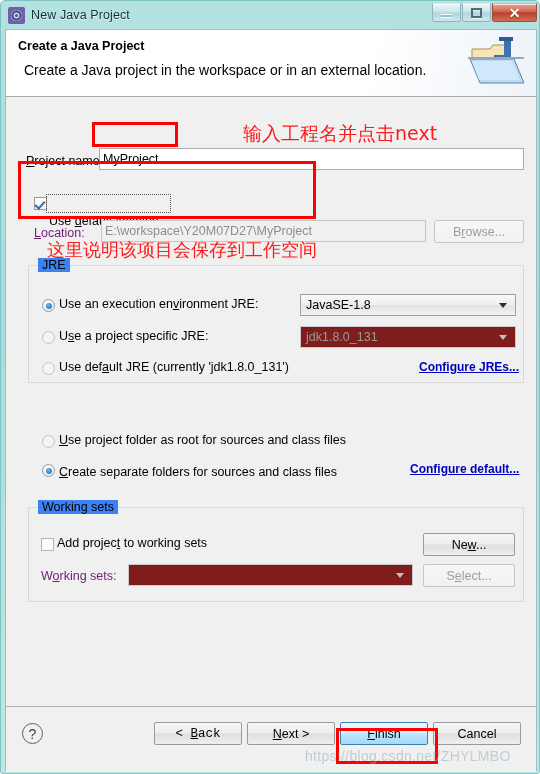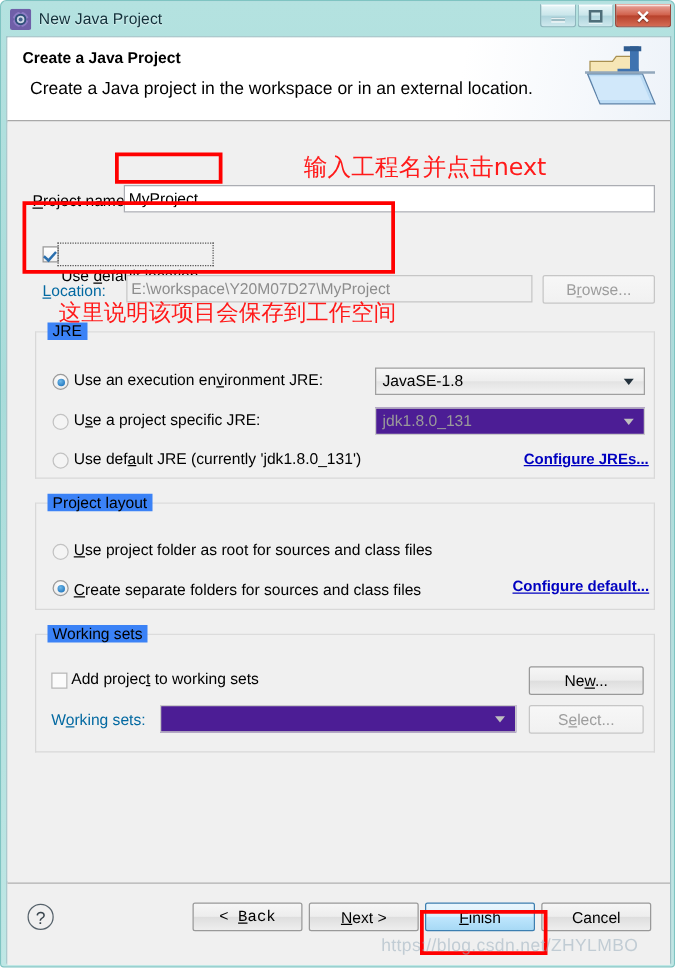--- a/index.html
+++ b/index.html
@@ -149,21 +149,21 @@
     height: 607px;
     background: #f0f0f0;
   }
 
   .label {
     position: absolute;
     font-size: 12.5px;
     color: #000;
     white-space: nowrap;
   }
-  .label.disabled { color: #0369a1; }
+  .label.disabled { color: #701a75; }
   .u { text-decoration: underline; }
 
   input.textfield {
     position: absolute;
     font-family: "Liberation Sans", sans-serif;
     font-size: 12.5px;
     color: #000;
     background: #ffffff;
     border: 1px solid #abadb3;
     box-sizing: border-box;
@@ -260,21 +260,21 @@
     overflow: hidden;
   }
   .combo .arrow {
     width: 0; height: 0;
     margin-right: 8px;
     border-left: 4.5px solid transparent;
     border-right: 4.5px solid transparent;
     border-top: 5px solid #23313c;
   }
   .combo.disabled {
-    background: #4c1d95;
+    background: #7f1d1d;
     border-color: #c9c9c9;
   }
   .combo.disabled .combo-text { color: #9a9a9a; }
   .combo.disabled .arrow { border-top-color: #bfbfbf; }
 
   
   .btn {
     position: absolute;
     height: 23px;
     border: 1px solid #999;
@@ -444,23 +444,20 @@
       <div class="label" style="left:53px; top:231px;">U<span class="u">s</span>e a project specific JRE:</div>
       <div class="combo disabled" style="left:294px; top:228px; width:216px;">
         <span class="combo-text">jdk1.8.0_131</span>
         <span class="arrow"></span>
       </div>
 
       <div class="radio off-disabled" style="left:36px; top:264px;"></div>
       <div class="label" style="left:53px; top:262px;">Use def<span class="u">a</span>ult JRE (currently 'jdk1.8.0_131')</div>
       <div class="link" style="left:413px; top:262px;">Configure JREs...</div>
 
-      <div class="groupbox" style="left:22px; top:304px; width:496px; height:86px;">
-        <span class="group-legend">Project layout</span>
-      </div>
 
       <div class="radio off-disabled" style="left:36px; top:337px;"></div>
       <div class="label" style="left:53px; top:335px;"><span class="u">U</span>se project folder as root for sources and class files</div>
 
       <div class="radio on" style="left:36px; top:366px;"></div>
       <div class="label" style="left:53px; top:367px;"><span class="u">C</span>reate separate folders for sources and class files</div>
       <div class="link" style="left:404px; top:364px;">Configure default...</div>
 
       <div class="groupbox" style="left:22px; top:409px; width:496px; height:95px;">
         <span class="group-legend">Working sets</span>

